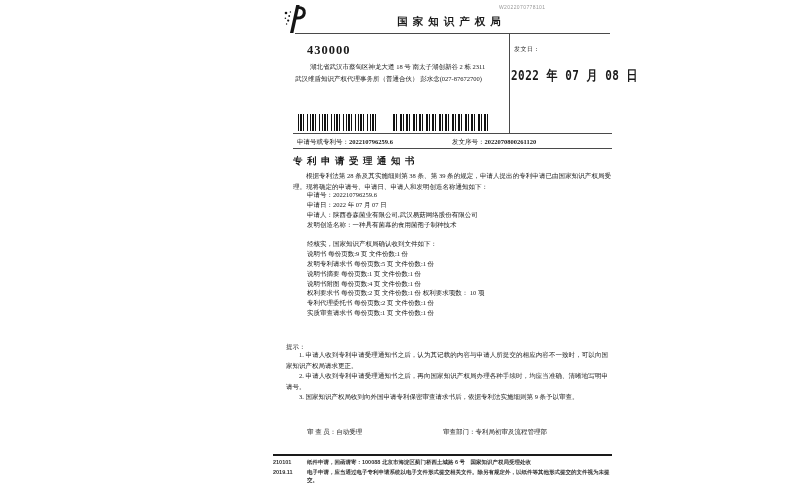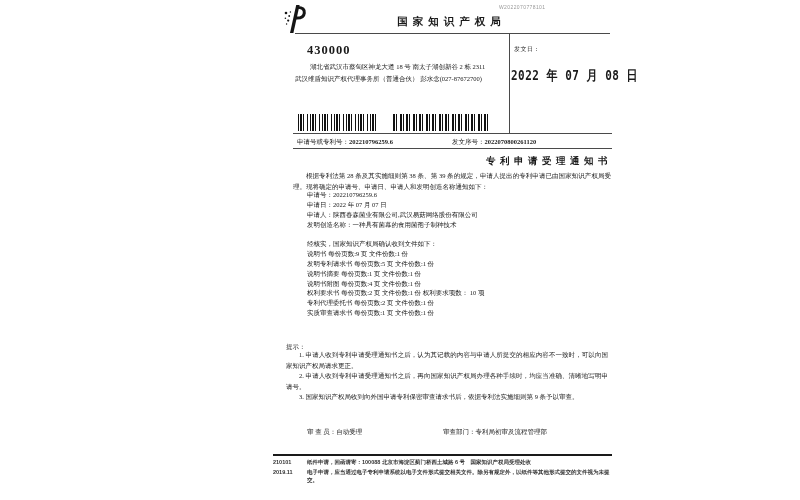--- a/index.html
+++ b/index.html
@@ -35,21 +35,21 @@
     background:repeating-linear-gradient(90deg,#111 0 1px,#fff 1px 2px,#111 2px 4px,#fff 4px 5px,#111 5px 6px,#fff 6px 9px,#111 9px 10px,#fff 10px 12px);
   }
   .barcode-2{
     left:353px;width:97px;
     background:repeating-linear-gradient(90deg,#111 0 2px,#fff 2px 3px,#111 3px 4px,#fff 4px 7px,#111 7px 9px,#fff 9px 10px,#111 10px 11px,#fff 11px 13px);
   }
   .ref-row{left:257px;top:138px;font-size:6.5px;white-space:nowrap;}
   .ref-serial{left:412px;top:138px;font-size:6.5px;white-space:nowrap;}
   .ref-no{font-weight:bold;}
   .notice-title{
-    left:253px;top:155px;width:319px;text-align:right;
+    left:253px;top:155px;width:319px;text-align:left;
     font-size:9.5px;font-weight:bold;letter-spacing:4.5px;white-space:nowrap;
   }
   .intro{
     left:253px;top:170px;width:318px;font-size:6.5px;line-height:11.3px;
     text-indent:2em;text-align:justify;
   }
   .fields{left:267px;top:190px;font-size:6.5px;line-height:10.1px;}
   .received-heading{left:267px;top:240px;font-size:6.5px;}
   .received-items{left:267px;top:249px;font-size:6.5px;line-height:9.85px;}
   .tips-heading{left:246px;top:343px;font-size:6.5px;}

